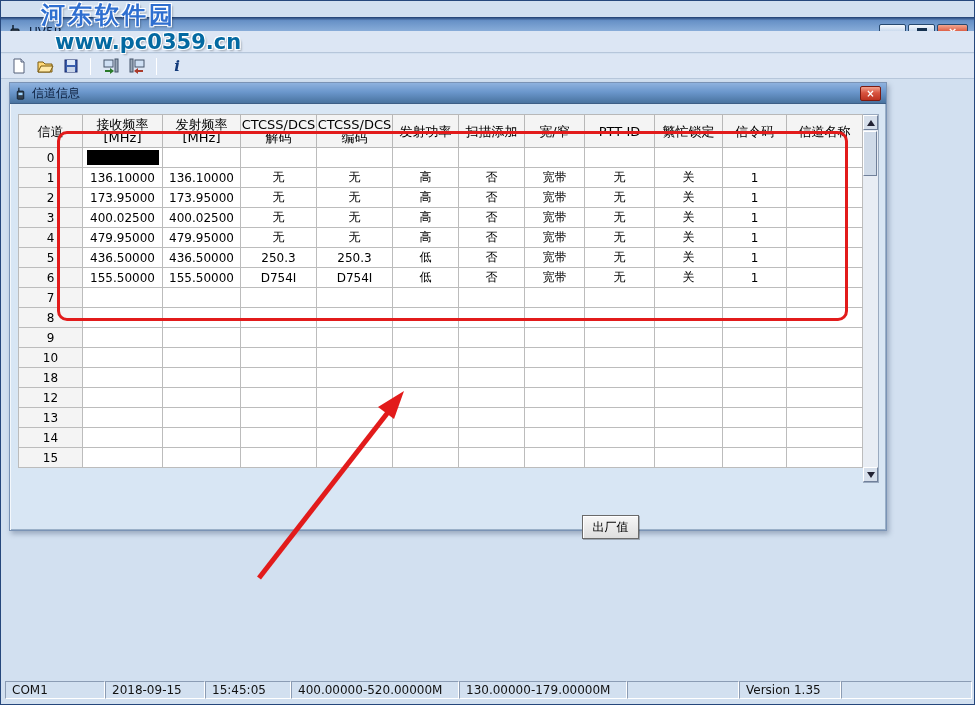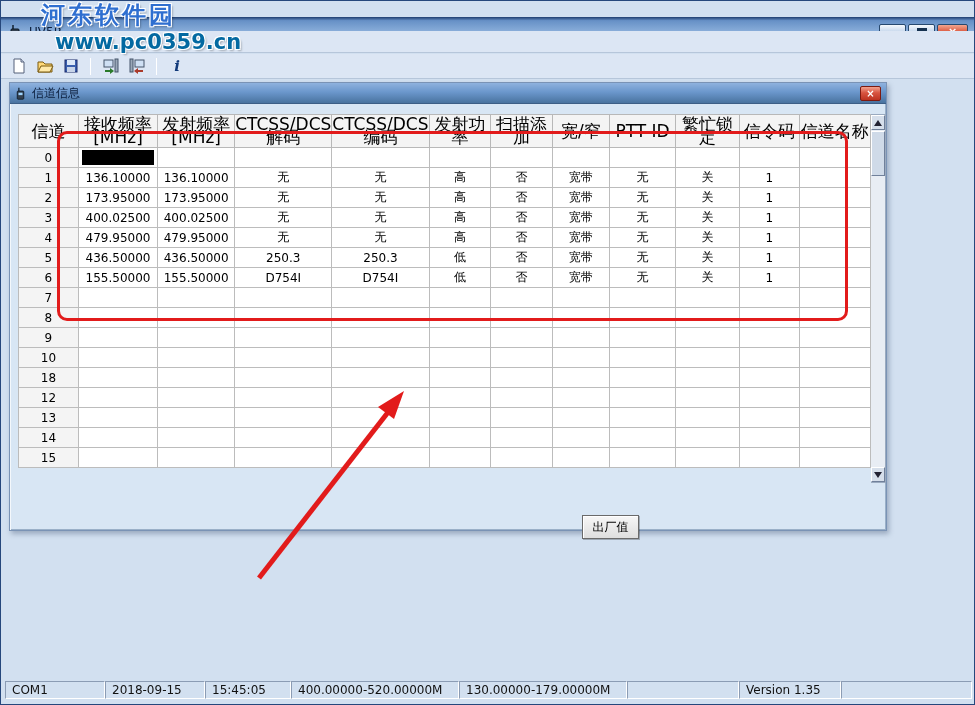--- a/index.html
+++ b/index.html
@@ -37,21 +37,21 @@
   .child-title{color:#0b1e3c;font-size:12px;margin-left:5px;}
   .child-close{position:absolute;right:5px;top:3px;width:21px;height:15px;border:1px solid #7c1a10;border-radius:2px;
     background:linear-gradient(#f2a28e,#d85440 45%,#bc3220);display:flex;align-items:center;justify-content:center;}
   .child-close span{color:#fff;font-size:10px;font-weight:bold;line-height:12px;}
   .child-body{position:relative;width:100%;height:427px;}
 
   
   .grid-wrap{position:absolute;left:8px;top:10px;display:flex;align-items:flex-start;}
   table.grid{border-collapse:collapse;table-layout:fixed;background:#fff;border:1px solid #6e6e6e;}
   .grid th{height:33px;border:1px solid #b8b8b8;background:#f4f4f4;font-weight:normal;
-    font-size:17px;line-height:13px;white-space:pre-line;text-align:center;overflow:hidden;color:#000;margin-top:43px;}
+    font-size:13px;line-height:13px;white-space:pre-line;text-align:center;overflow:hidden;color:#000;margin-top:43px;}
   .grid td{height:20px;border:1px solid #bcbcbc;font-size:12px;text-align:center;
     white-space:nowrap;overflow:hidden;color:#000;padding:0;}
   .grid td.rowhead{background:#f4f4f4;}
   .sel-block{width:72px;height:15px;margin:2px auto;background:#000;}
 
   
   .vscroll{width:16px;height:369px;background:#e8edf4;border:1px solid #9aaabf;border-left:none;
     display:flex;flex-direction:column;}
   .scroll-btn{height:15px;background:#d6dfeb;border:1px solid;border-color:#fff #70809a #70809a #fff;
     display:flex;align-items:center;justify-content:center;}

